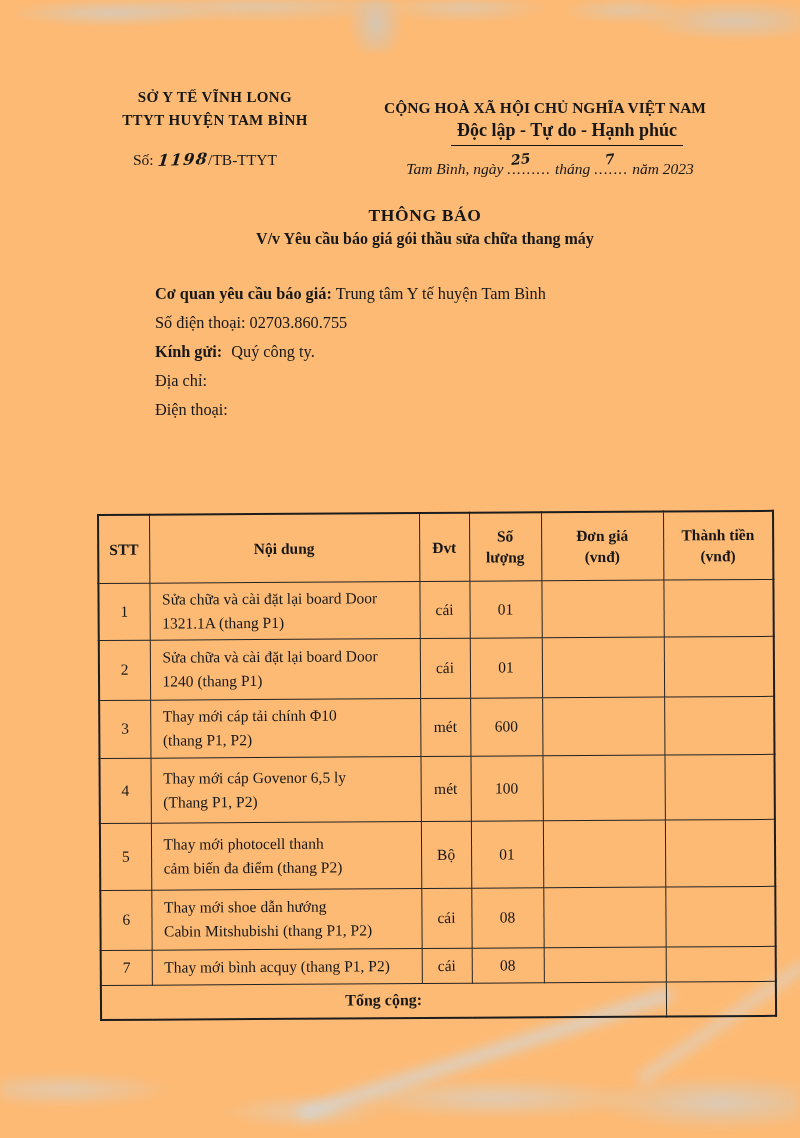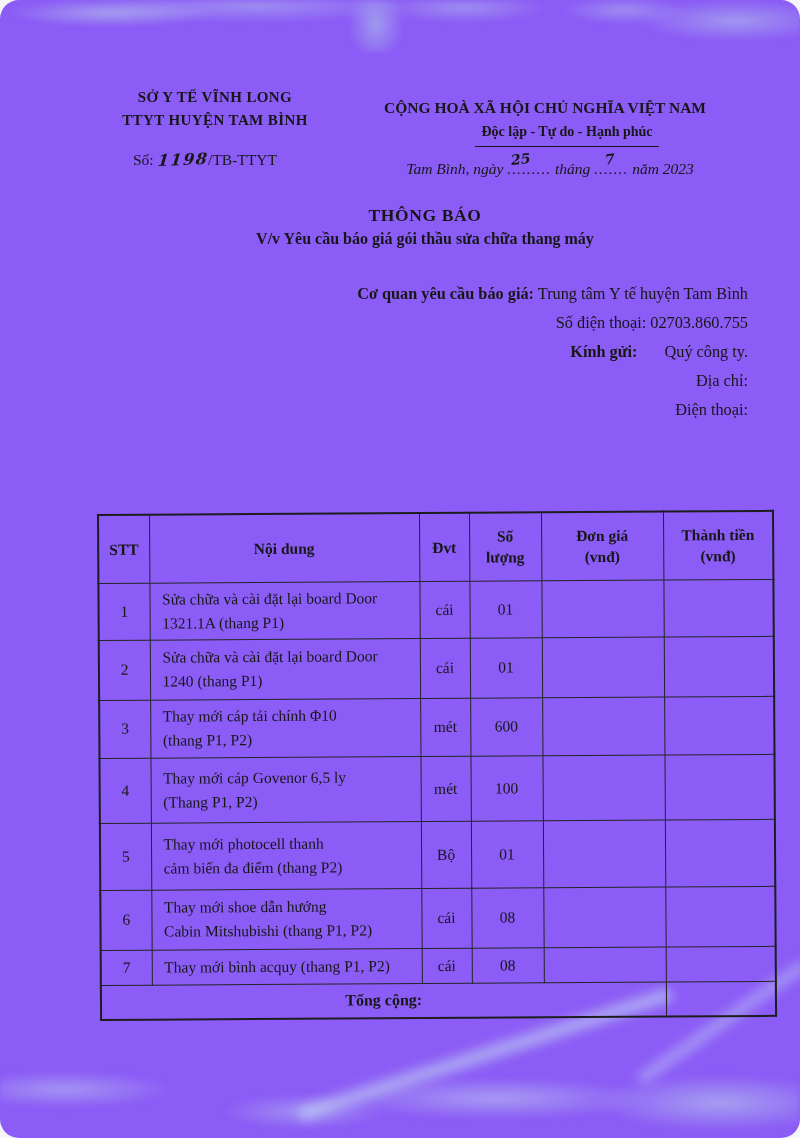--- a/index.html
+++ b/index.html
@@ -4,23 +4,22 @@
 <style>
   html,body{margin:0;padding:0;}
   body{
     width:800px;height:1138px;
     background:#f4f6f7;
     font-family:"Liberation Serif","DejaVu Serif",serif;
     color:#171717;
     overflow:hidden;
   }
   .page{
-    position:relative;width:800px;height:1138px;background:#8b5cf6;
+    position:relative;width:800px;height:1138px;background:#fdba74;
     overflow:hidden;
-    border-radius:19px;
   }
   
   .noise{position:absolute;pointer-events:none;}
   .noise-top{
     top:0;left:0;right:0;height:52px;
     background:
       radial-gradient(ellipse 150px 20px at 14% 25%, rgba(188,214,235,.55), transparent 70%),
       radial-gradient(ellipse 220px 24px at 32% 12%, rgba(188,214,235,.40), transparent 70%),
       radial-gradient(ellipse 40px 55px at 47% 45%, rgba(178,208,232,.55), transparent 70%),
       radial-gradient(ellipse 120px 22px at 58% 15%, rgba(188,214,235,.40), transparent 70%),
@@ -54,45 +53,45 @@
   .hdr-left{
     position:absolute;top:86px;left:70px;width:290px;text-align:center;
     font-weight:bold;font-size:15px;letter-spacing:.4px;line-height:23px;
   }
   .hdr-right{
     position:absolute;top:96px;left:355px;width:380px;text-align:center;
     font-weight:bold;font-size:15.5px;line-height:23px;
   }
   .underlined{
     display:inline-block;border-bottom:1.6px solid #151515;padding:0 6px 3px 6px;
-    font-size:14px;
+    font-size:18px;
     margin-left:44px;
   }
   .doc-no{position:absolute;top:150px;left:133px;font-size:15.5px;}
   .hand{
     font-family:"DejaVu Serif",serif;font-style:italic;font-weight:700;
   }
   .hand-no{display:inline-block;font-size:16px;letter-spacing:1.5px;transform:skewX(-8deg) rotate(-2deg);}
   .dateline{
     position:absolute;top:160px;left:370px;width:360px;text-align:center;
     font-style:italic;font-size:15.5px;white-space:nowrap;
   }
   .dotline{position:relative;display:inline-block;letter-spacing:1px;}
   .dotline .overlay{
     position:absolute;left:8%;top:-9px;font-size:14px;letter-spacing:0;
     transform:rotate(-6deg);white-space:nowrap;
   }
   .title-block{position:absolute;top:205px;left:40px;width:770px;text-align:center;}
   .title-main{font-size:17.5px;font-weight:bold;letter-spacing:.6px;}
   .title-sub{font-size:16px;font-weight:bold;margin-top:4px;}
-  .body-block{position:absolute;top:279px;left:88px;width:660px;font-size:16.3px;text-align:right;}
+  .body-block{position:absolute;top:279px;left:88px;width:660px;font-size:16.3px;}
   .body-block p{margin:0;line-height:29px;}
   .ind{padding-left:67px;}
   .wrapline{text-indent:67px;white-space:pre-line;padding-left:0;}
-  .gap{margin-left:27px;}
+  .gap{margin-left:9px;}
 
   .qtable{
     position:absolute;top:514px;left:97px;
     transform:rotate(-0.35deg);transform-origin:0 0;
   }
   table{
     border-collapse:collapse;table-layout:fixed;width:675px;
     border:2px solid #1d1d1d;
   }
   td,th{

